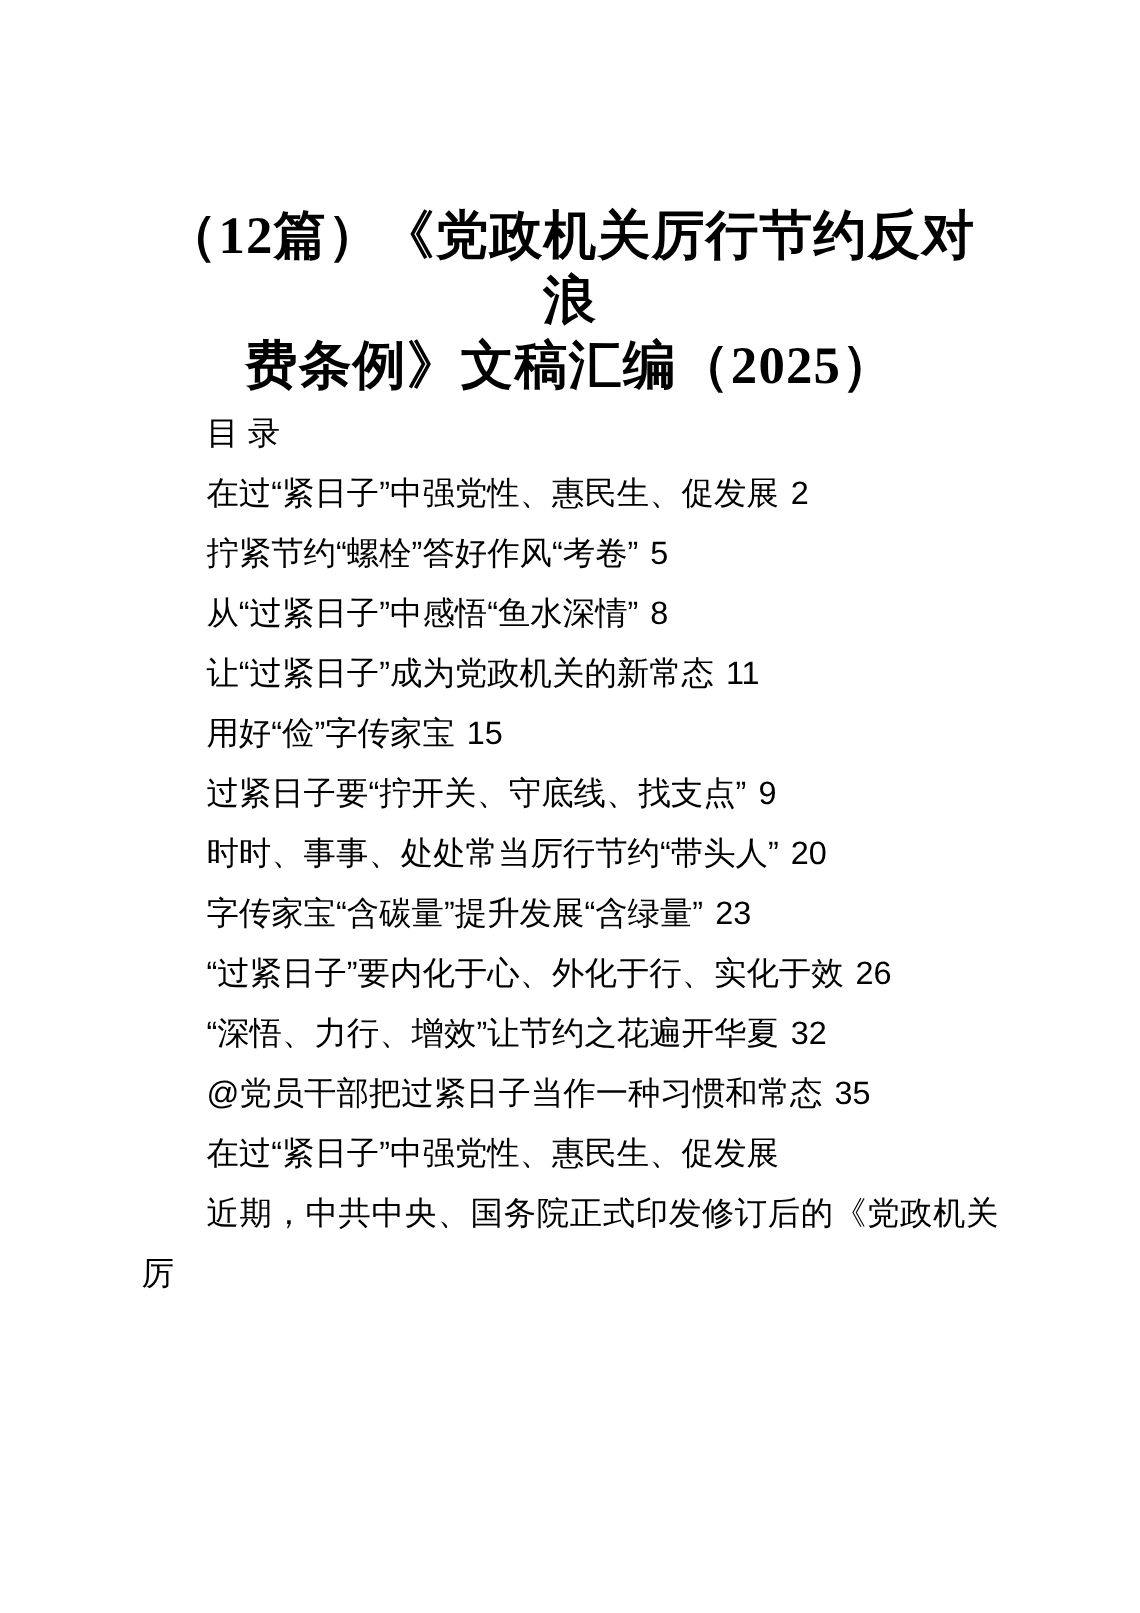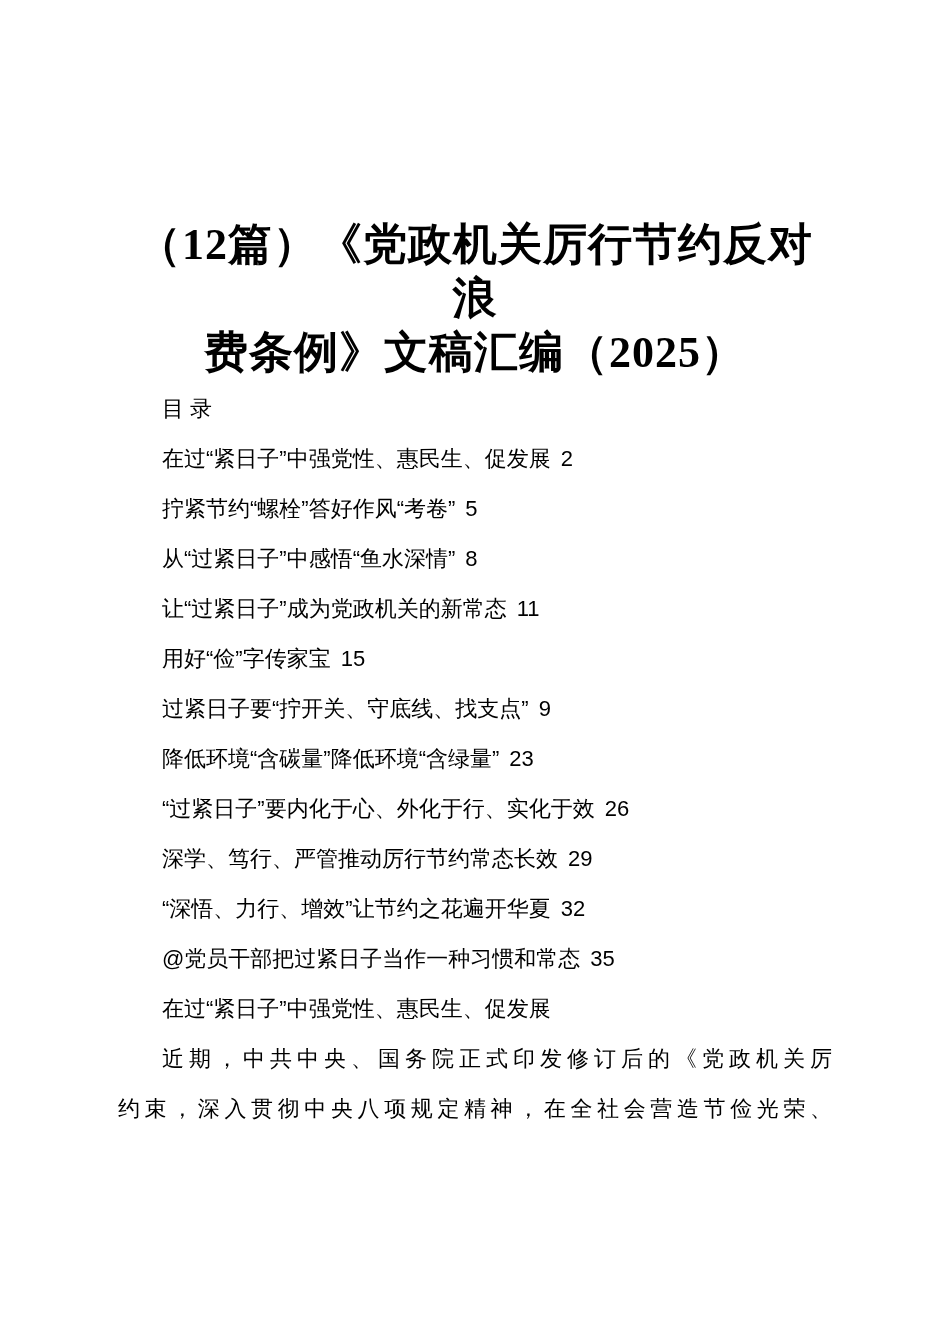--- a/index.html
+++ b/index.html
@@ -16,27 +16,26 @@
   .doc-title {
     padding-top: 170px;
     margin-left: 118px;
     width: 714px;
     text-align: center;
     font-family: "Liberation Serif", serif;
     font-weight: 700;
     font-size: 44px;
     line-height: 54px;
     letter-spacing: 1px;
-    margin-top: 48px;
   }
   .content {
     margin-top: 4px;
     margin-left: 118px;
     width: 714px;
-    font-size: 22px;
+    font-size: 27px;
     line-height: 50px;
   }
   .line {
     min-height: 50px;
   }
   .toc-heading {
     text-indent: 2em;
   }
   .toc-item {
     text-indent: 2em;
@@ -68,23 +67,22 @@
 
 <div class="content">
   <p class="line toc-heading">目 录</p>
 
   <p class="line toc-item"><span>在过“紧日子”中强党性、惠民生、促发展</span><span class="pg">2</span></p>
   <p class="line toc-item"><span>拧紧节约“螺栓”答好作风“考卷”</span><span class="pg">5</span></p>
   <p class="line toc-item"><span>从“过紧日子”中感悟“鱼水深情”</span><span class="pg">8</span></p>
   <p class="line toc-item"><span>让“过紧日子”成为党政机关的新常态</span><span class="pg">11</span></p>
   <p class="line toc-item"><span>用好“俭”字传家宝</span><span class="pg">15</span></p>
   <p class="line toc-item"><span>过紧日子要“拧开关、守底线、找支点”</span><span class="pg">9</span></p>
-  <p class="line toc-item"><span>降低环境“含碳量”降低环境“含绿量”</span><span class="pg">23</span></p>
+  <p class="line toc-item"><span>时时、事事、处处常当厉行节约“带头人”</span><span class="pg">20</span></p>
+  <p class="line toc-item"><span>字传家宝“含碳量”提升发展“含绿量”</span><span class="pg">23</span></p>
   <p class="line toc-item"><span>“过紧日子”要内化于心、外化于行、实化于效</span><span class="pg">26</span></p>
-  <p class="line toc-item"><span>深学、笃行、严管推动厉行节约常态长效</span><span class="pg">29</span></p>
   <p class="line toc-item"><span>“深悟、力行、增效”让节约之花遍开华夏</span><span class="pg">32</span></p>
   <p class="line toc-item"><span>@党员干部把过紧日子当作一种习惯和常态</span><span class="pg">35</span></p>
 
   <p class="line section-title">在过“紧日子”中强党性、惠民生、促发展</p>
 
   <p class="line body-line first">近期，中共中央、国务院正式印发修订后的《党政机关厉</p>
-  <p class="line body-line">约束，深入贯彻中央八项规定精神，在全社会营造节俭光荣、</p>
 </div>
 
 </body></html>

